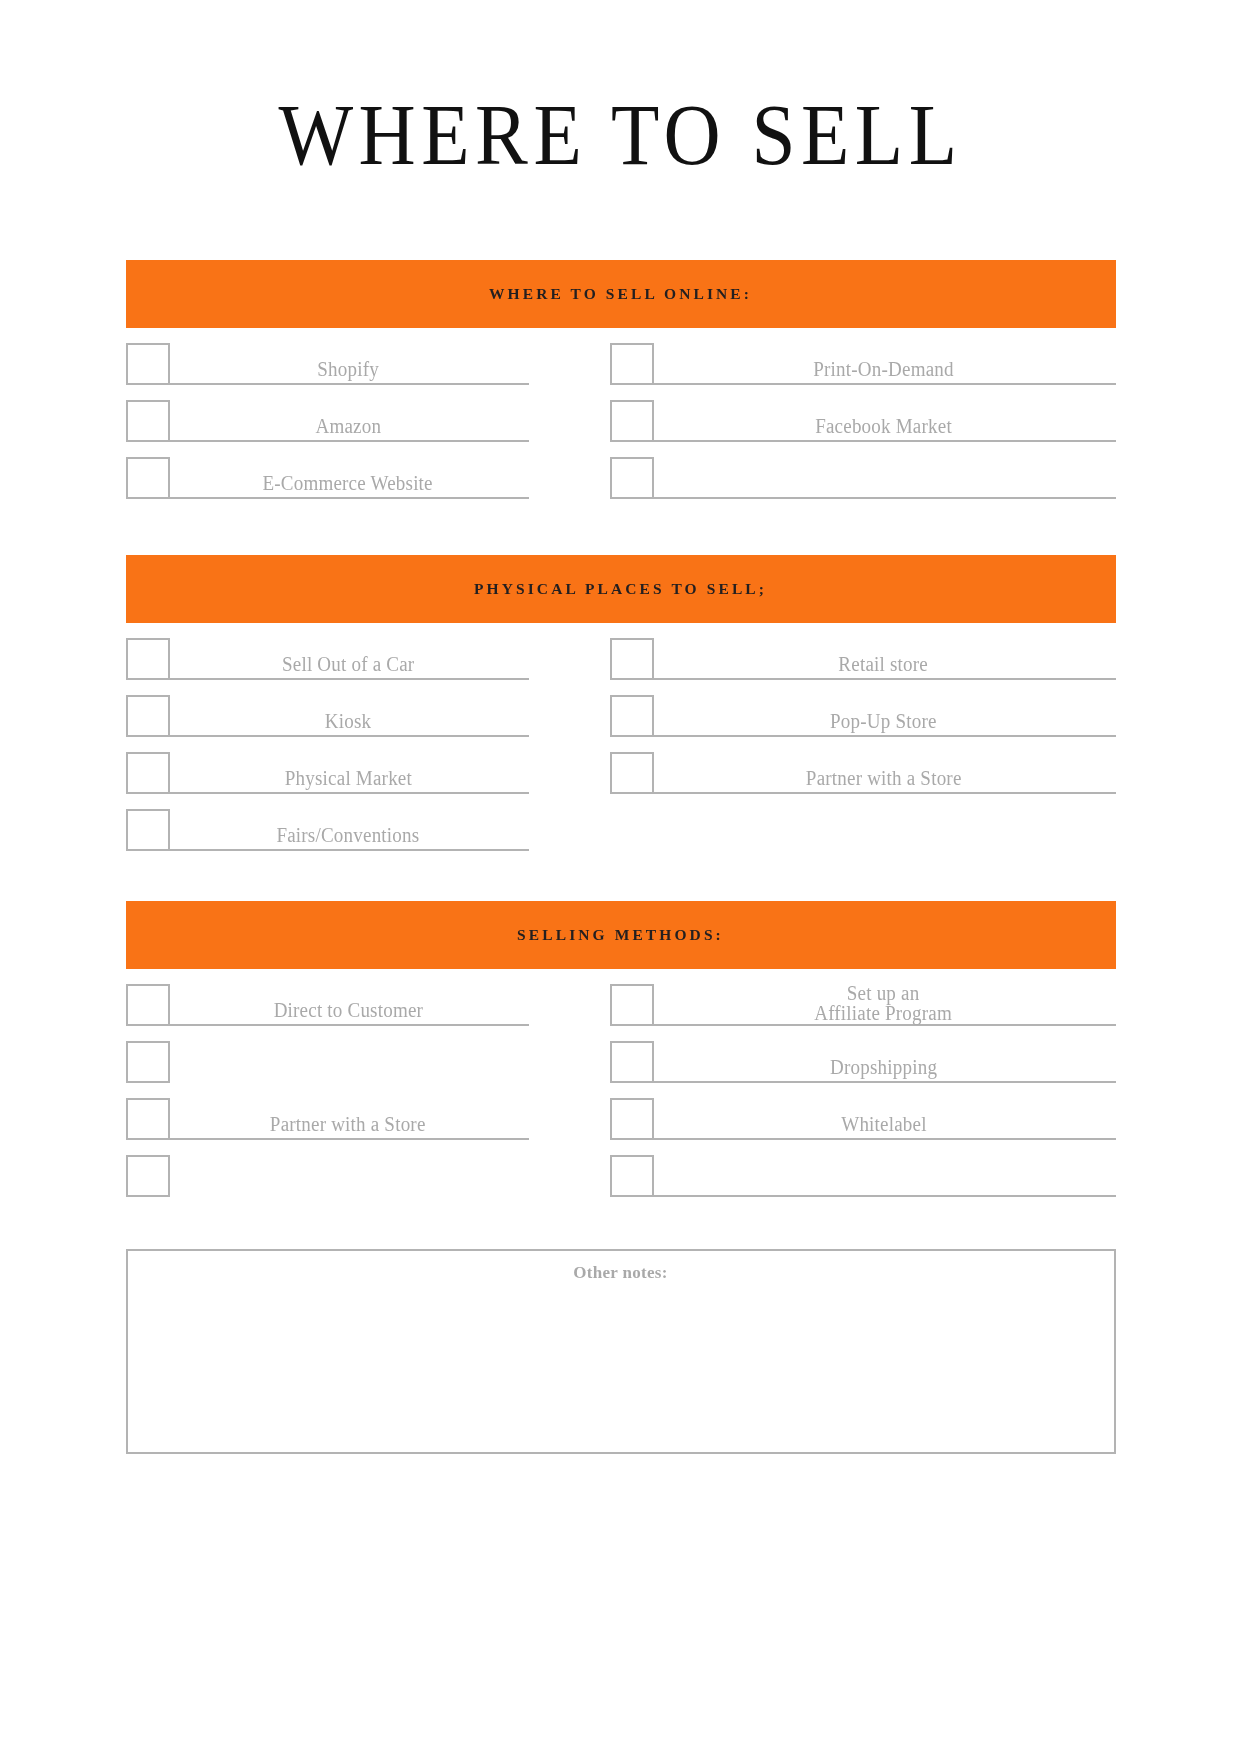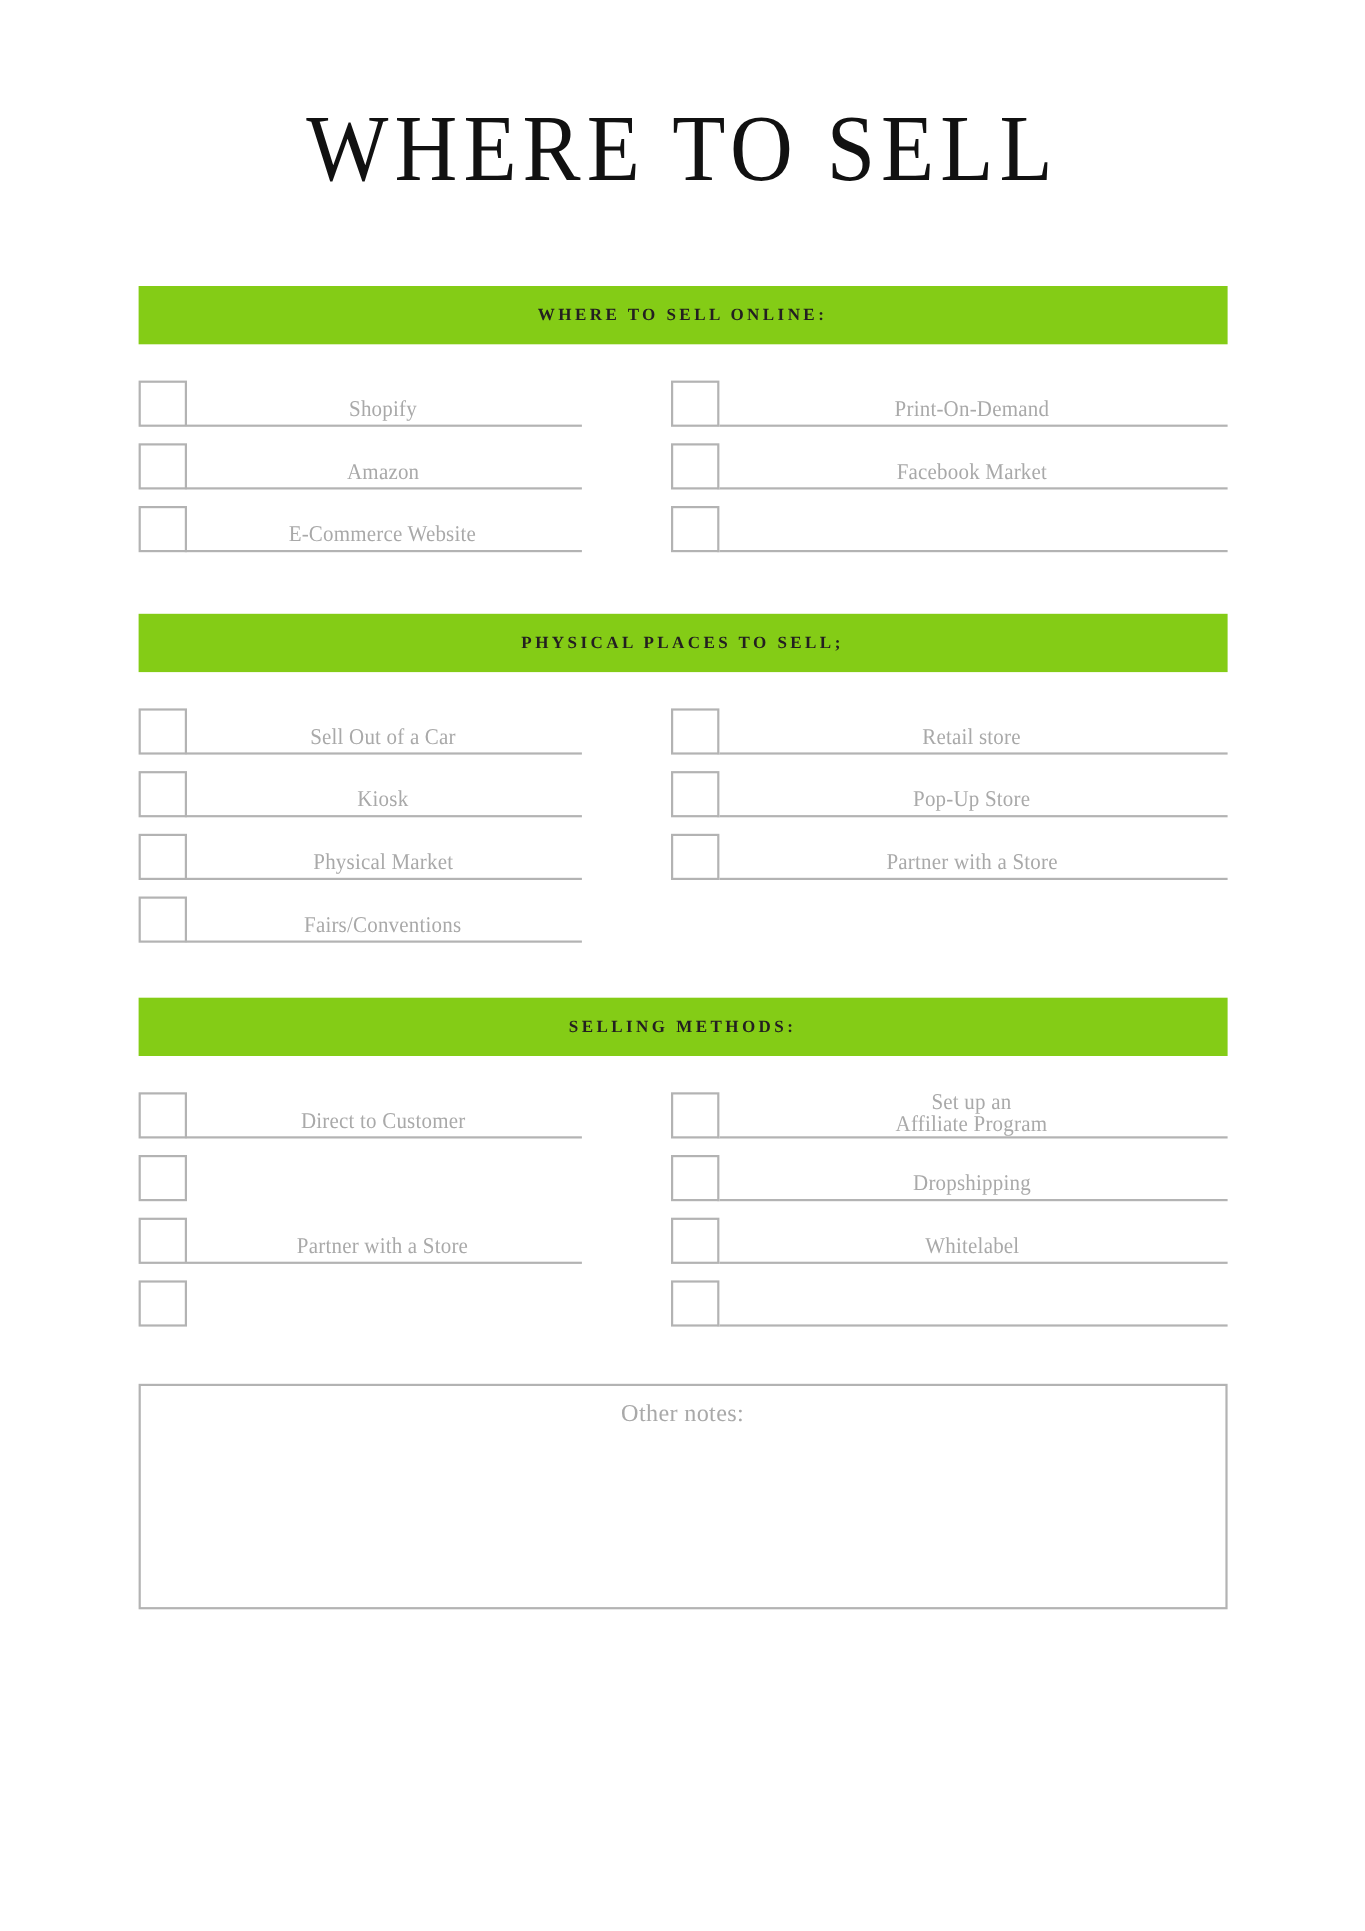--- a/index.html
+++ b/index.html
@@ -43,43 +43,43 @@
   
   .section {
     width: 990px;
     margin: 0 auto;
   }
   .section-online   { margin-top: 82px; }
   .section-physical { margin-top: 56px; }
   .section-methods  { margin-top: 50px; }
 
   .section-header {
-    background: #84cc16;
-    height: 53px;
+    background: #f97316;
+    height: 68px;
     display: flex;
     align-items: center;
     justify-content: center;
   }
   .section-header-text {
     font-family: "Liberation Serif", "DejaVu Serif", serif;
     font-weight: 700;
     font-size: 15.5px;
     letter-spacing: 3.1px;
     color: #231f20;
     text-transform: uppercase;
     white-space: nowrap;
   }
 
   
   .rows {
     display: grid;
     grid-template-columns: 403px 1fr;
     column-gap: 81px;
     row-gap: 0;
-    padding-top: 18px;
+    padding-top: 0;
   }
 
   .row {
     display: flex;
     align-items: flex-end;
     height: 57px;
     position: relative;
   }
 
   .checkbox {
@@ -131,23 +131,24 @@
   .notes-box {
     border: 2px solid #b3b3b3;
     height: 205px;
     box-sizing: border-box;
     padding-top: 12px;
     background: #ffffff;
   }
   .notes-label {
     text-align: center;
     font-family: "Liberation Serif", "DejaVu Serif", serif;
-    font-size: 22px;
+    font-size: 17px;
     color: #a9a9a9;
     letter-spacing: 0.3px;
+    font-weight: bold;
   }
 </style>
 </head>
 <body>
 
 <div class="page">
 
   <h1 class="title">WHERE TO SELL</h1>
 
   <div class="section section-online">

